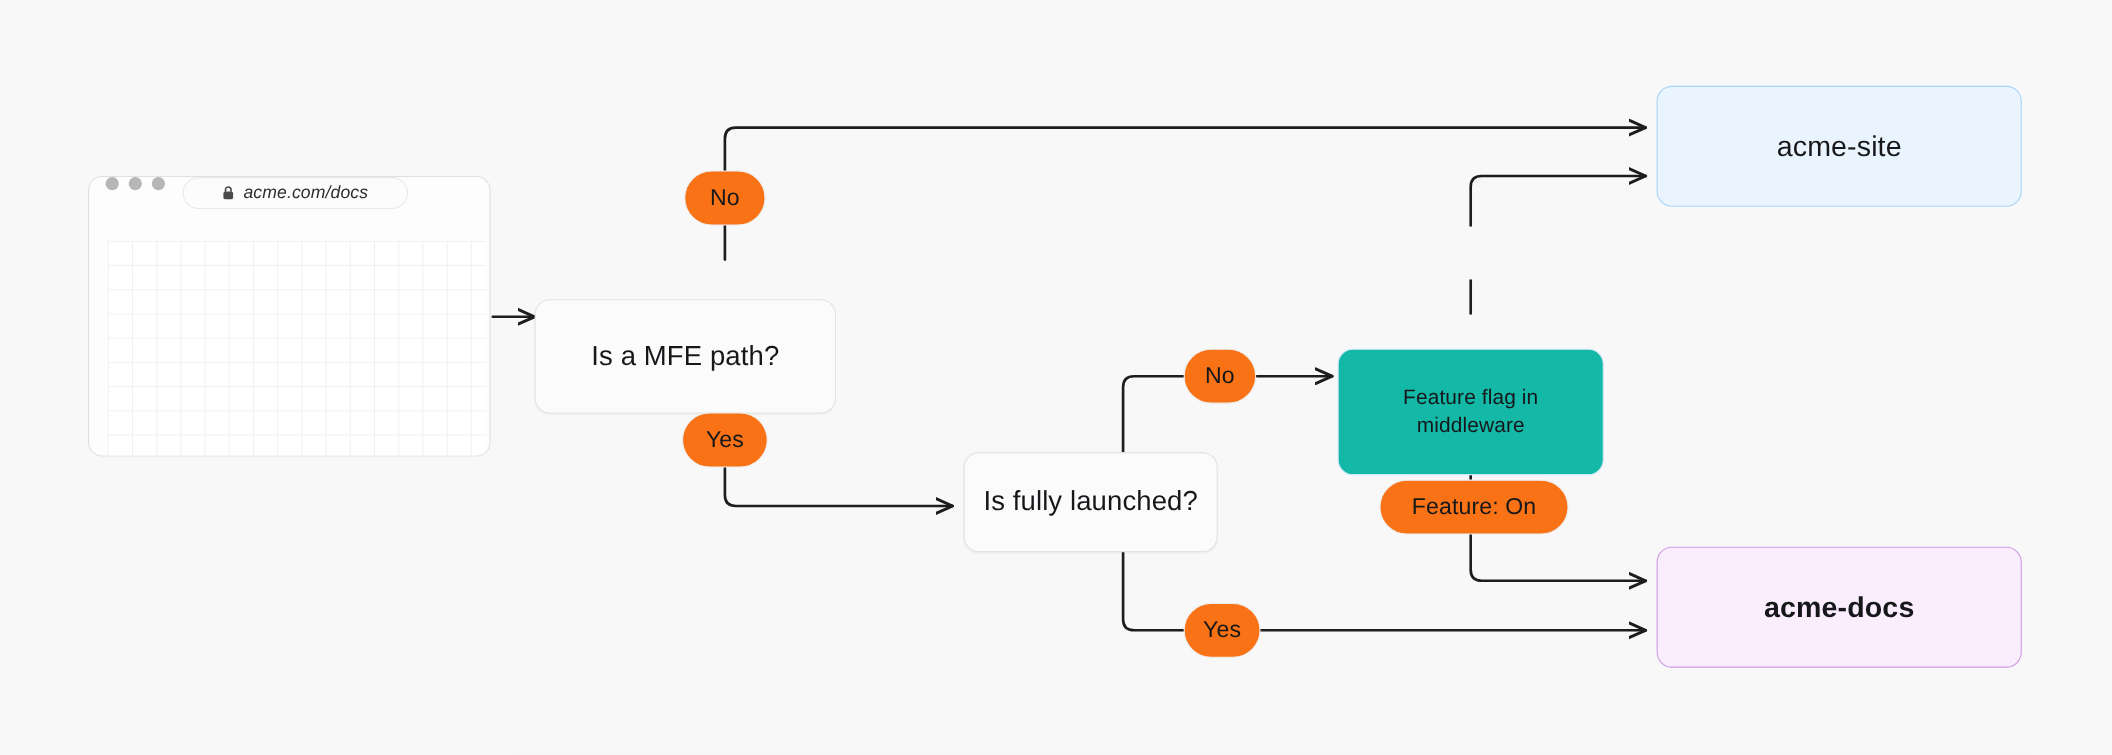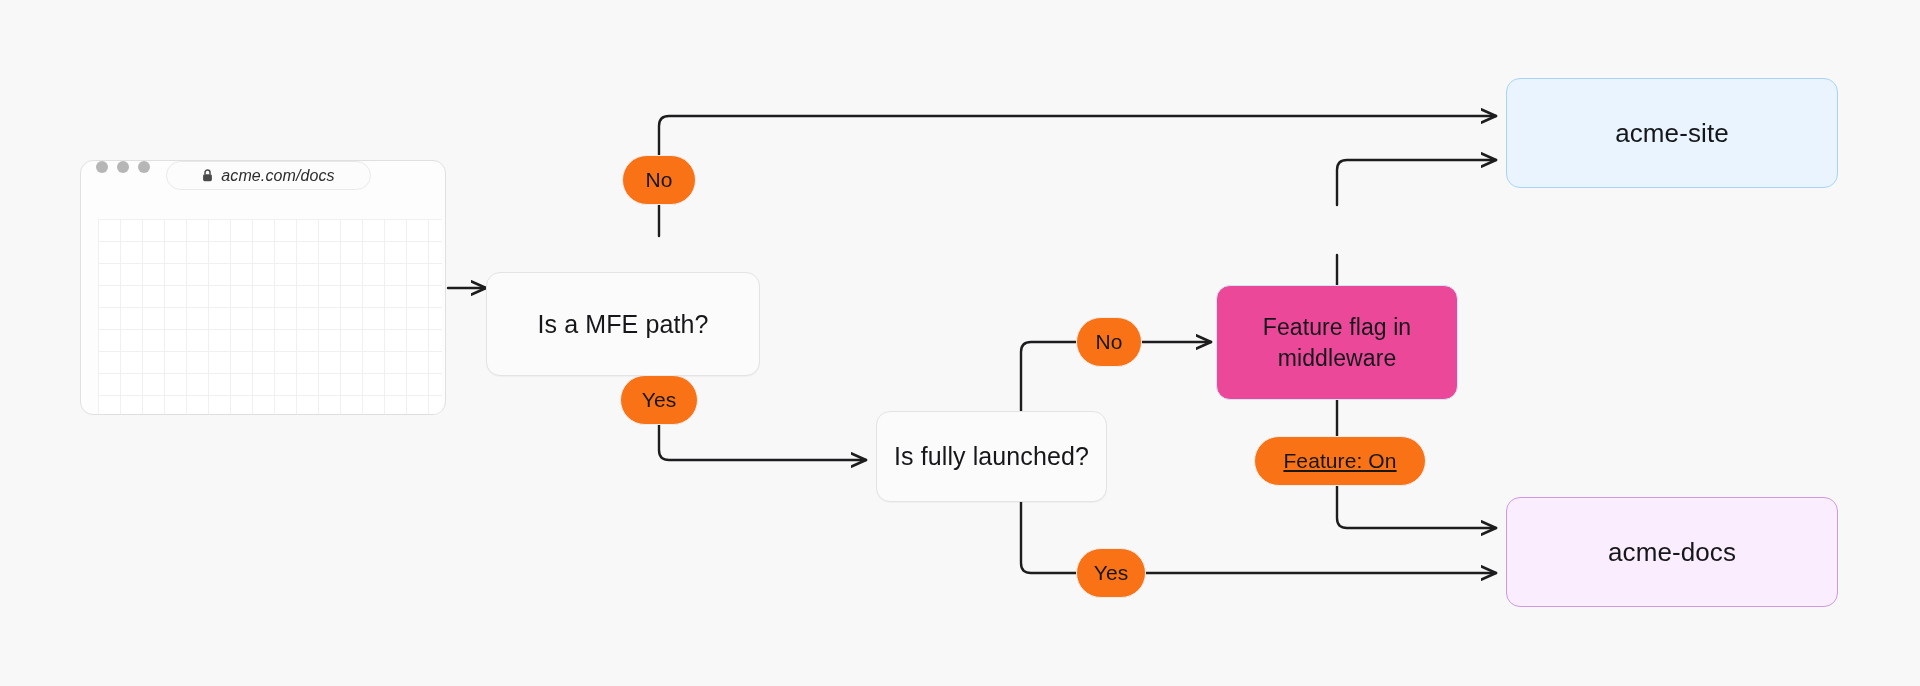--- a/index.html
+++ b/index.html
@@ -67,24 +67,25 @@
     font-size: 26px;
     letter-spacing: 0.1px;
     color: #16171a;
   }
 
   .node-blue {
     background: #eaf4fe;
     border: 1.6px solid #a8d4f5;
   }
   .node-blue-soft {
-    background: #ec4899;
+    background: #14b8a6;
     border: 1.5px solid #cfe6f8;
-    font-size: 23px;
+    font-size: 19px;
     line-height: 1.32;
+    margin-top: 32px;
   }
   .node-purple {
     background: #faedfd;
     border: 1.6px solid #cf9ae4;
   }
 
   
   .pill {
     position: absolute;
     box-sizing: border-box;
@@ -245,38 +246,38 @@
 
   <div class="node node-terminal node-blue-soft" style="left:1216px; top:285px; width:242px; height:115px; flex-direction:column;">
     <span>Feature flag in</span>
     <span>middleware</span>
   </div>
 
   <div class="node node-terminal node-blue" style="left:1506px; top:78px; width:332px; height:110px;">
     <span>acme-site</span>
   </div>
 
-  <div class="node node-terminal node-purple" style="left:1506px; top:497px; width:332px; height:110px;">
+  <div class="node node-terminal node-purple" style="left:1506px; top:497px; width:332px; height:110px;font-weight:bold;">
     <span>acme-docs</span>
   </div>
 
   <div class="pill" style="left:622px; top:155px; width:74px; height:50px;">
     <span>No</span>
   </div>
 
   <div class="pill" style="left:620px; top:375px; width:78px; height:50px;">
     <span>Yes</span>
   </div>
 
   <div class="pill" style="left:1076px; top:317px; width:66px; height:50px;">
     <span>No</span>
   </div>
 
   <div class="pill" style="left:1076px; top:548px; width:70px; height:50px;">
     <span>Yes</span>
   </div>
 
 
-  <div class="pill" style="left:1254px; top:436px; width:172px; height:50px;text-decoration:underline;">
+  <div class="pill" style="left:1254px; top:436px; width:172px; height:50px;">
     <span>Feature: On</span>
   </div>
 
 </div>
 
 </body></html>

